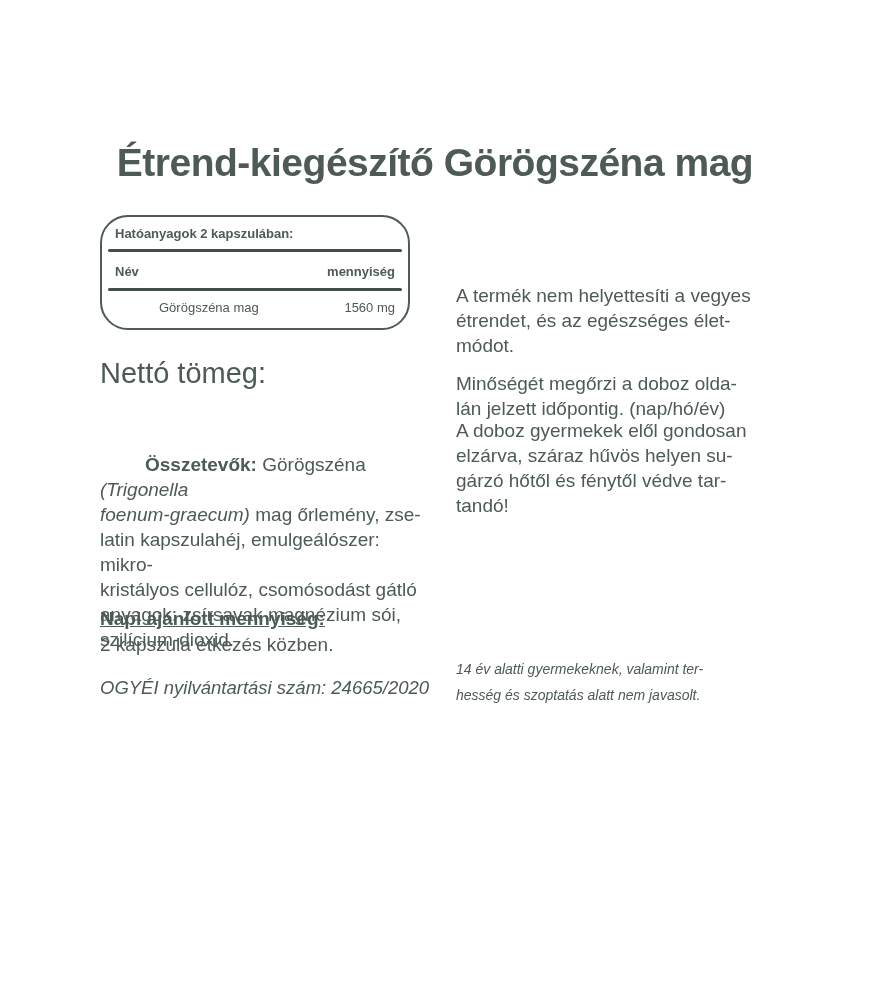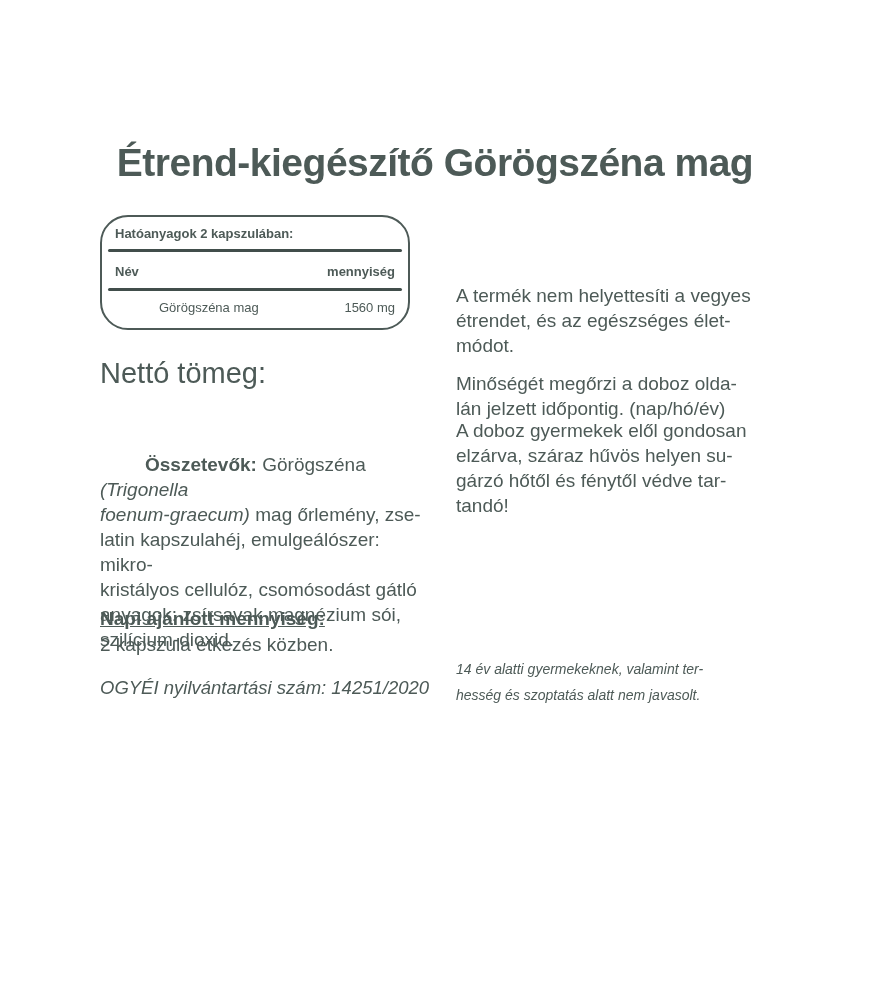--- a/index.html
+++ b/index.html
@@ -114,21 +114,21 @@
 latin kapszulahéj, emulgeálószer: mikro-
 kristályos cellulóz, csomósodást gátló
 anyagok: zsírsavak magnézium sói,
 szilícium-dioxid.</span></p>
 
   <div class="daily">
     <div class="daily-label">Napi ajánlott mennyiség:</div>
     <div>2 kapszula étkezés közben.</div>
   </div>
 
-  <p class="registration">OGYÉI nyilvántartási szám: 14251/2020</p>
+  <p class="registration">OGYÉI nyilvántartási szám: 24665/2020</p>
 
   <p class="notice n3 pre">Minőségét megőrzi a doboz olda-
 lán jelzett időpontig. (nap/hó/év)</p>
   <p class="notice n2 pre">A termék nem helyettesíti a vegyes
 étrendet, és az egészséges élet-
 módot.</p>
   <p class="notice n4 pre">A doboz gyermekek elől gondosan
 elzárva, száraz hűvös helyen su-
 gárzó hőtől és fénytől védve tar-
 tandó!</p>

